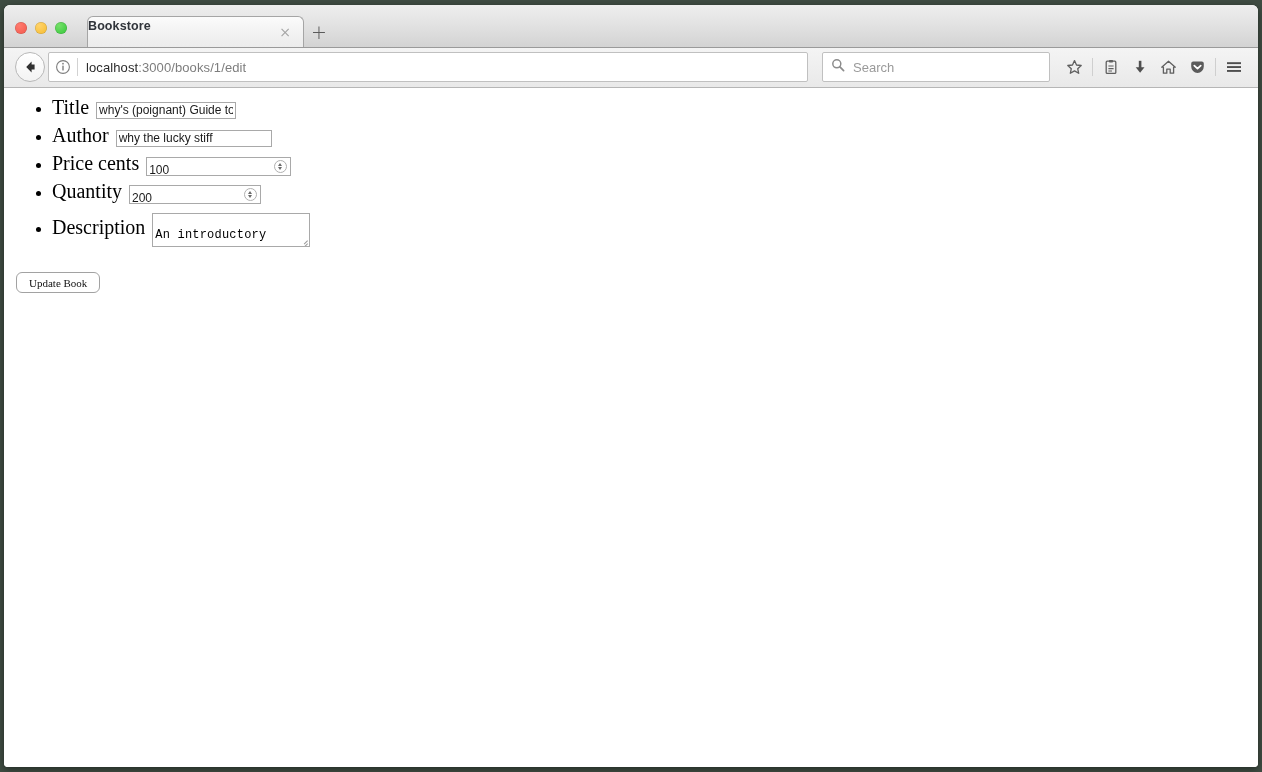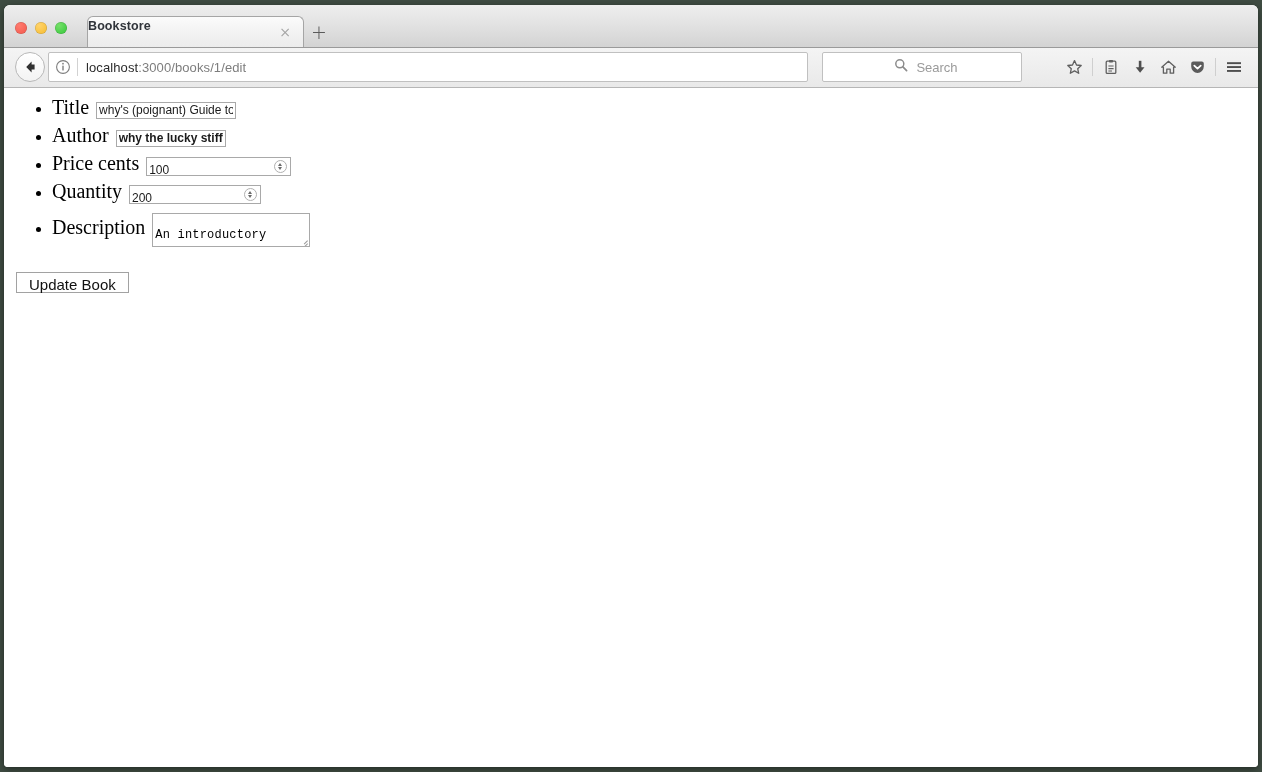--- a/index.html
+++ b/index.html
@@ -163,29 +163,28 @@
     width: 30px;
     height: 30px;
     text-align: center;
   }
   #reload-button svg { margin-top: 7px; }
 
   #search-bar {
     position: absolute;
     left: 818px;
     top: 4px;
-    width: 200px;
+    width: 228px;
     height: 30px;
     background: #ffffff;
     border: 1px solid #c0c0c0;
     border-radius: 2px;
     box-sizing: border-box;
     display: flex;
     align-items: center;
-    justify-content: center;
   }
   #search-icon { margin-left: 8px; flex: 0 0 auto; }
   #search-placeholder {
     margin-left: 8px;
     font-size: 13px;
     color: #9a9a9a;
   }
 
   #toolbar-icons {
     position: absolute;
@@ -247,21 +246,21 @@
     border: 1px solid #a9a9a9;
     background: #ffffff;
     padding: 1px 2px;
     height: 17px;
     box-sizing: border-box;
     vertical-align: middle;
     margin-left: 3px;
     outline: none;
   }
   .input-title  { width: 140px; }
-  .input-author { width: 110px; font-weight: bold; }
+  .input-author { width: 156px; }
 
   .number-wrap {
     display: inline-block;
     position: relative;
     vertical-align: middle;
     margin-left: 3px;
     border: 1px solid #a9a9a9;
     background: #ffffff;
     box-sizing: border-box;
     height: 19px;
@@ -334,26 +333,26 @@
     position: absolute;
     right: 0;
     background: #9a9a9a;
     height: 1px;
     transform-origin: right bottom;
     transform: rotate(-45deg);
   }
 
   #submit-row { margin-top: 24px; padding-left: 4px; }
   #update-button {
-    font-family: Liberation Sans, sans-serif;
-    font-size: 15px;
+    font-family: Liberation Serif, serif;
+    font-size: 11px;
     color: #101010;
     background: #ffffff;
     border: 1px solid #a2a2a2;
-    border-radius: 0;
+    border-radius: 6px;
     padding: 3px 12px;
     height: 21px;
     box-sizing: border-box;
     cursor: default;
   }
 </style>
 </head>
 <body>
 
 <div id="browser-window">

